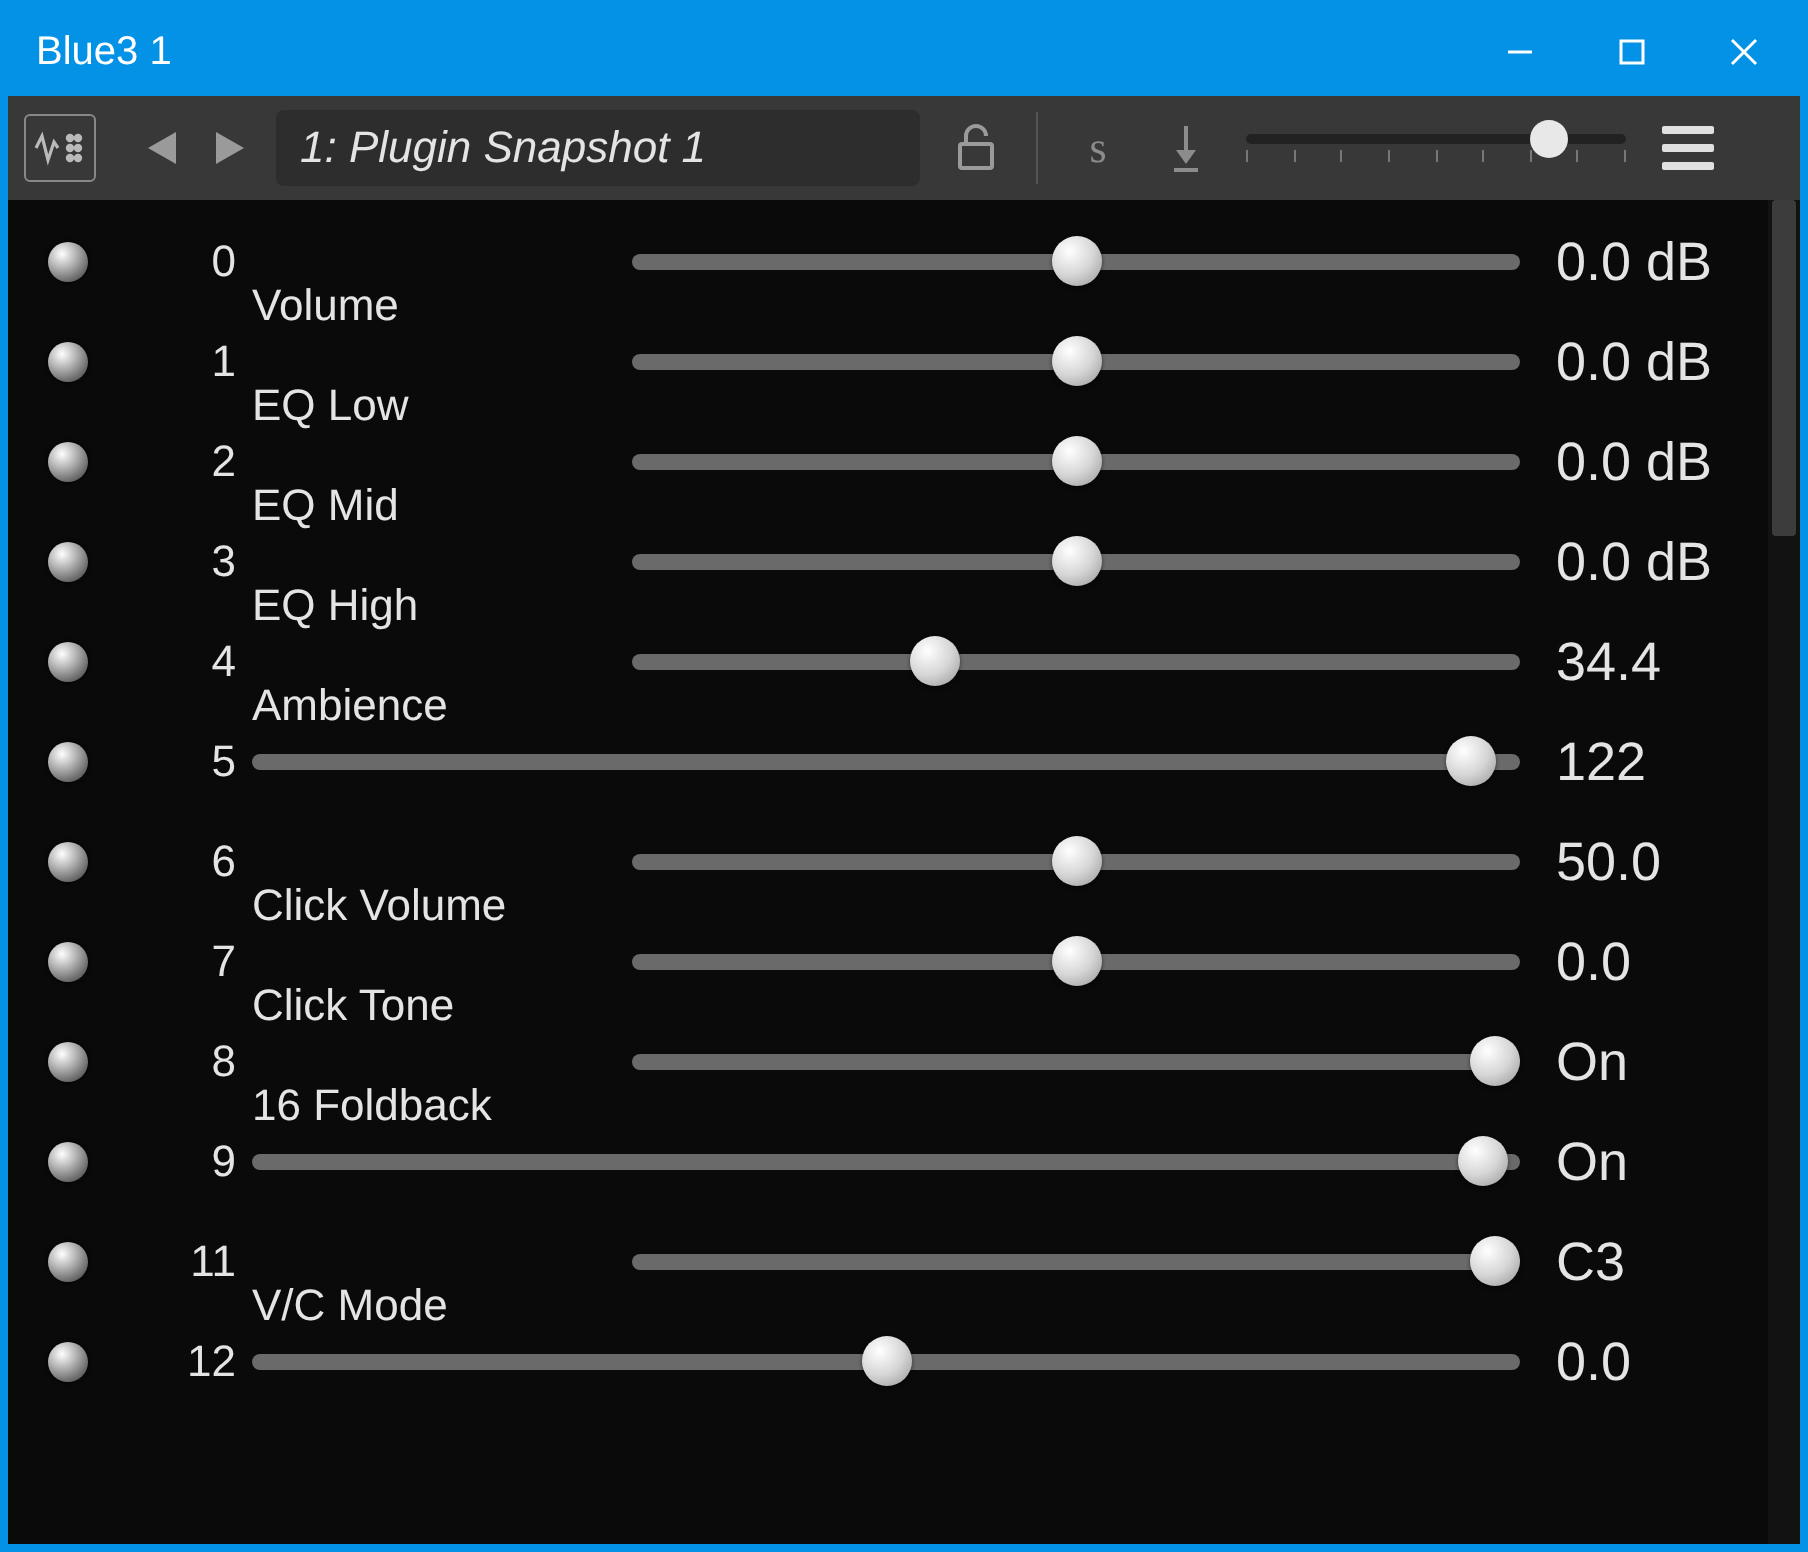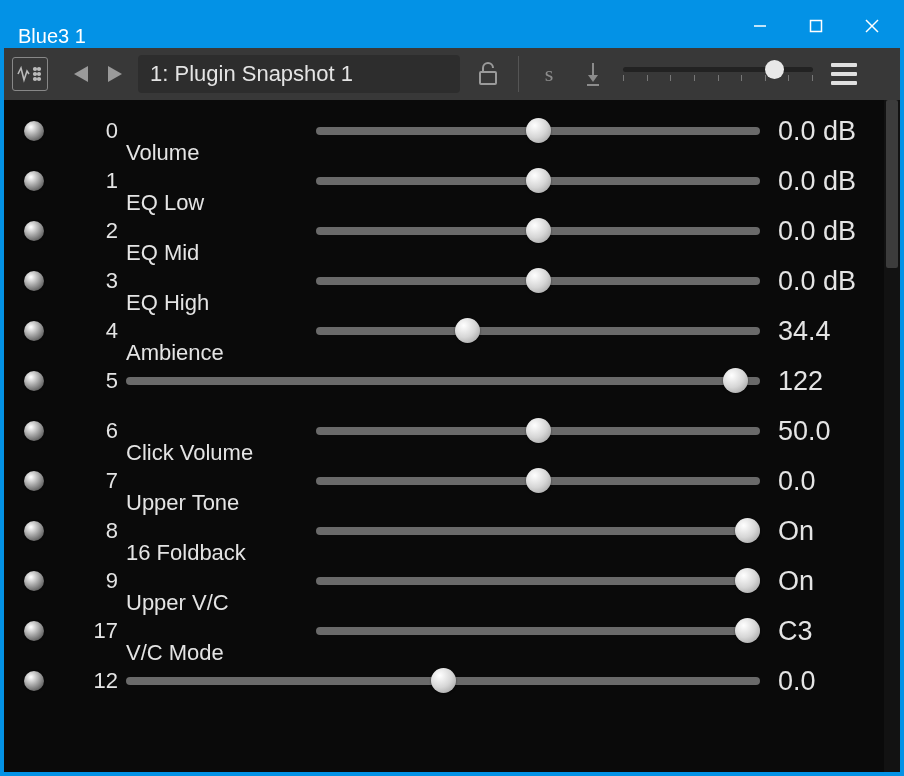--- a/index.html
+++ b/index.html
@@ -1,26 +1,26 @@
 <!DOCTYPE html>
 <html><head>
 <meta charset="utf-8">
 <style>
   * { box-sizing: border-box; margin: 0; padding: 0; }
   html, body { width: 904px; height: 776px; font-family: "Segoe UI", Arial, sans-serif; background: #0a0a0a; overflow: hidden; }
   .window { width: 904px; height: 776px; background: #0a0a0a; border: 4px solid #0392e6; display: flex; flex-direction: column; }
-  .titlebar { height: 44px; background: #0392e6; display: flex; align-items: flex-end; padding: 0 0 0 14px; color: #fff; }
+  .titlebar { height: 44px; background: #0392e6; display: flex; align-items: center; padding: 0 0 0 14px; color: #fff; }
   .title-text { font-size: 20px; font-weight: 400; flex: 1; }
   .win-btn { width: 56px; height: 44px; display: flex; align-items: center; justify-content: center; color: #fff; }
   .win-btn svg { stroke: #fff; }
   .toolbar { height: 52px; background: #383838; display: flex; align-items: center; padding: 0 10px 0 8px; gap: 4px; }
   .tool-icon { width: 40px; height: 40px; display: flex; align-items: center; justify-content: center; color: #bababa; }
   .tool-icon.box { border: 1px solid #888; border-radius: 3px; width: 36px; height: 34px; }
   .arrow-btn { width: 30px; height: 32px; display: flex; align-items: center; justify-content: center; }
-  .snapshot-field { flex: none; width: 322px; height: 38px; background: #2d2d2d; border-radius: 4px; display: flex; align-items: center; padding: 0 12px; color: #e4e4e4; font-size: 22px; margin: 0 4px; }
+  .snapshot-field { flex: none; width: 322px; height: 38px; background: #2d2d2d; border-radius: 4px; display: flex; align-items: center; padding: 0 12px; color: #e4e4e4; font-size: 22px; margin: 0 4px; font-style: italic; }
   .divider { width: 1px; height: 36px; background: #555; margin: 0 6px; }
   .top-slider-wrap { width: 190px; display: flex; flex-direction: column; align-items: center; margin: 0 6px; }
   .top-slider-track { width: 100%; height: 5px; background: #222; border-radius: 3px; position: relative; }
   .top-slider-thumb { position: absolute; top: -7px; width: 19px; height: 19px; background: #e8e8e8; border-radius: 50%; }
   .top-slider-ticks { width: 100%; display: flex; justify-content: space-between; margin-top: 3px; }
   .top-slider-ticks span { width: 1px; height: 6px; background: #777; }
   .burger { width: 30px; display: flex; flex-direction: column; gap: 5px; align-items: center; justify-content: center; margin-left: 6px; }
   .burger div { width: 26px; height: 4px; background: #e0e0e0; border-radius: 1px; }
   .content-area { flex: 1; display: flex; background: #0a0a0a; }
   .param-list { flex: 1; padding: 6px 0 0 0; }
@@ -187,47 +187,46 @@
           <div class="row-index">6</div>
           <div class="row-label">Click Volume</div>
           <div class="row-slider">
             <div class="thumb" style="left:calc(50% - 12px)"></div>
           </div>
           <div class="row-value">50.0</div>
         </div>
         <div class="param-row">
           <div class="row-dot"></div>
           <div class="row-index">7</div>
-          <div class="row-label">Upper Tone</div>
+          <div class="row-label">Click Tone</div>
           <div class="row-slider">
             <div class="thumb" style="left:calc(50% - 12px)"></div>
           </div>
           <div class="row-value">0.0</div>
         </div>
         <div class="param-row">
           <div class="row-dot"></div>
           <div class="row-index">8</div>
           <div class="row-label">16 Foldback</div>
           <div class="row-slider">
             <div class="thumb" style="left:calc(97% - 12px)"></div>
           </div>
           <div class="row-value">On</div>
         </div>
         <div class="param-row">
           <div class="row-dot"></div>
           <div class="row-index">9</div>
-          <div class="row-label">Upper V/C</div>
           <div class="row-slider">
             <div class="thumb" style="left:calc(97% - 12px)"></div>
           </div>
           <div class="row-value">On</div>
         </div>
         <div class="param-row">
           <div class="row-dot"></div>
-          <div class="row-index">17</div>
+          <div class="row-index">11</div>
           <div class="row-label">V/C Mode</div>
           <div class="row-slider">
             <div class="thumb" style="left:calc(97% - 12px)"></div>
           </div>
           <div class="row-value">C3</div>
         </div>
         <div class="param-row">
           <div class="row-dot"></div>
           <div class="row-index">12</div>
           <div class="row-slider">

